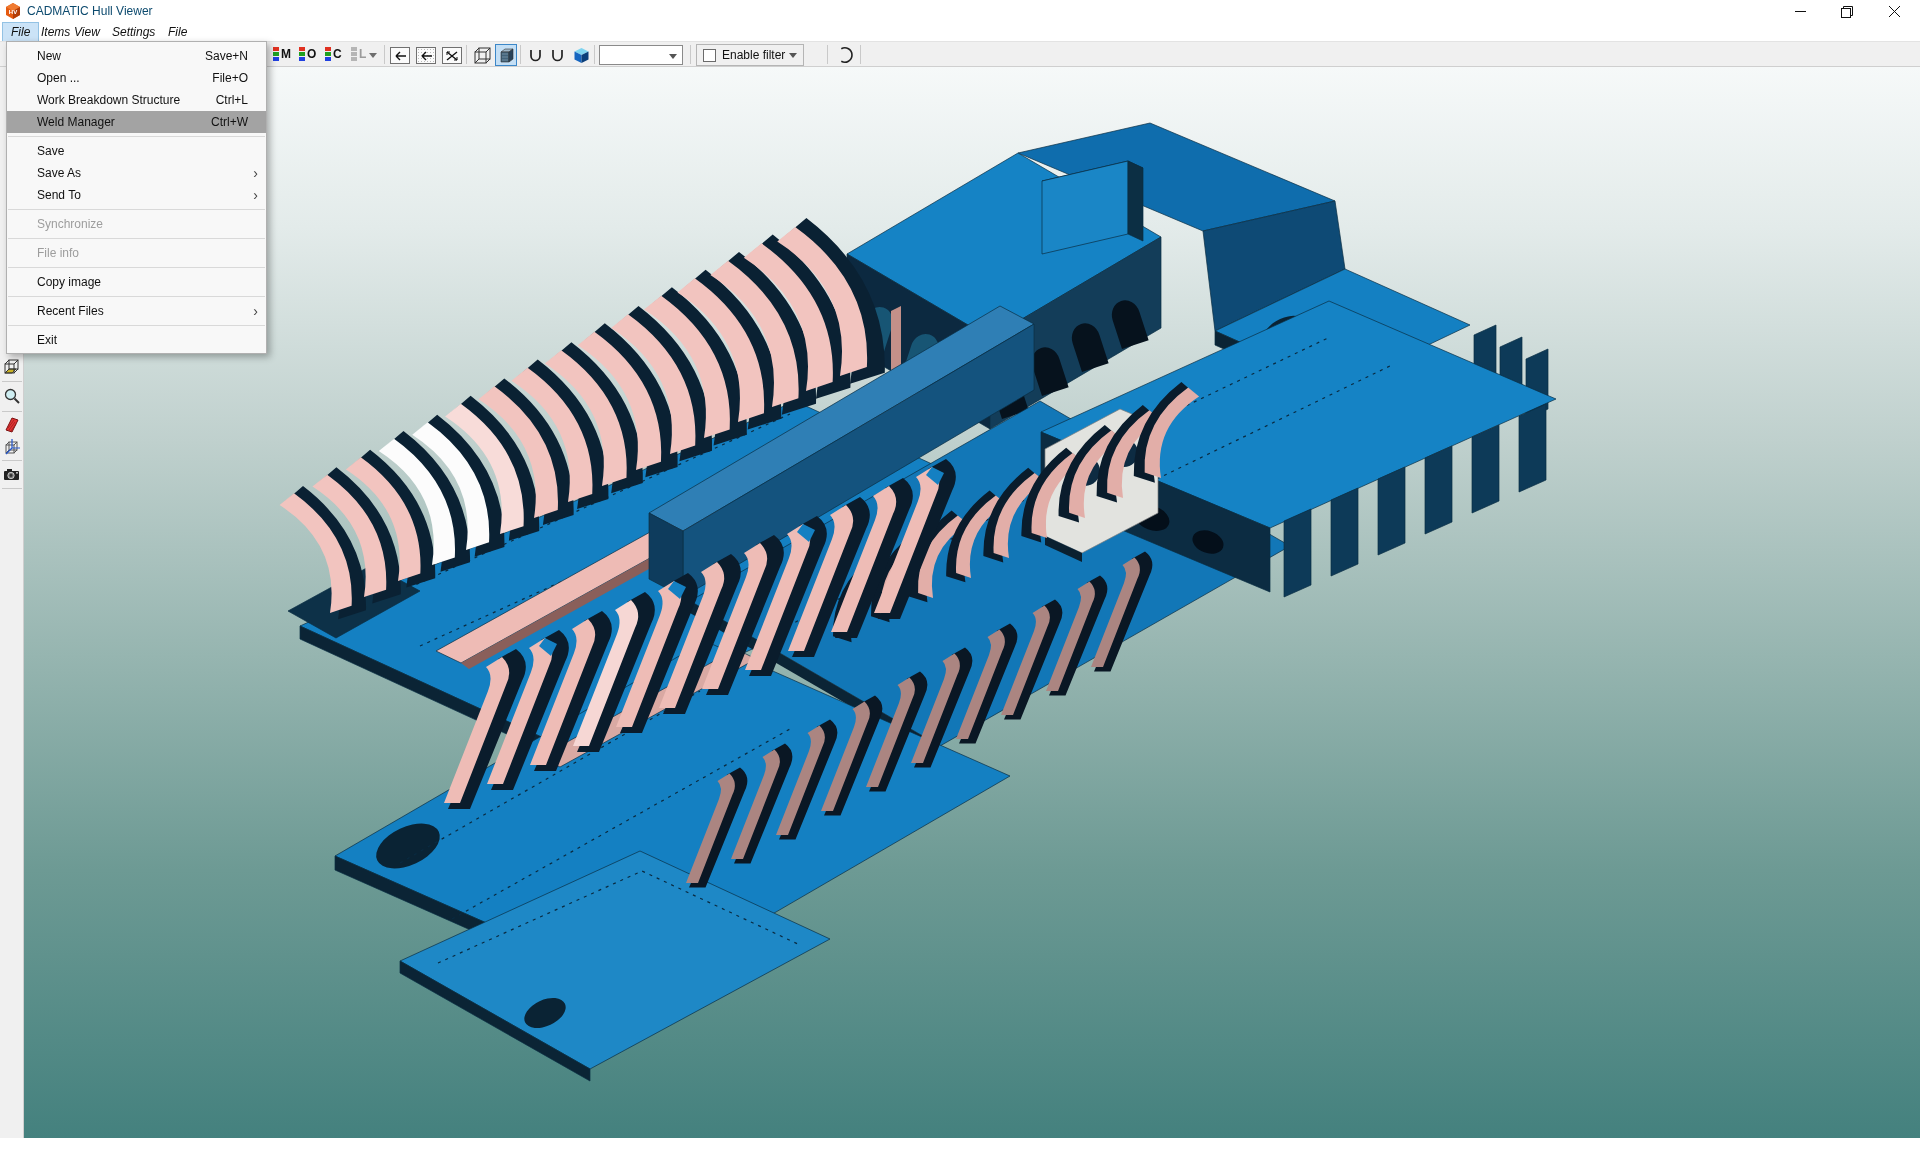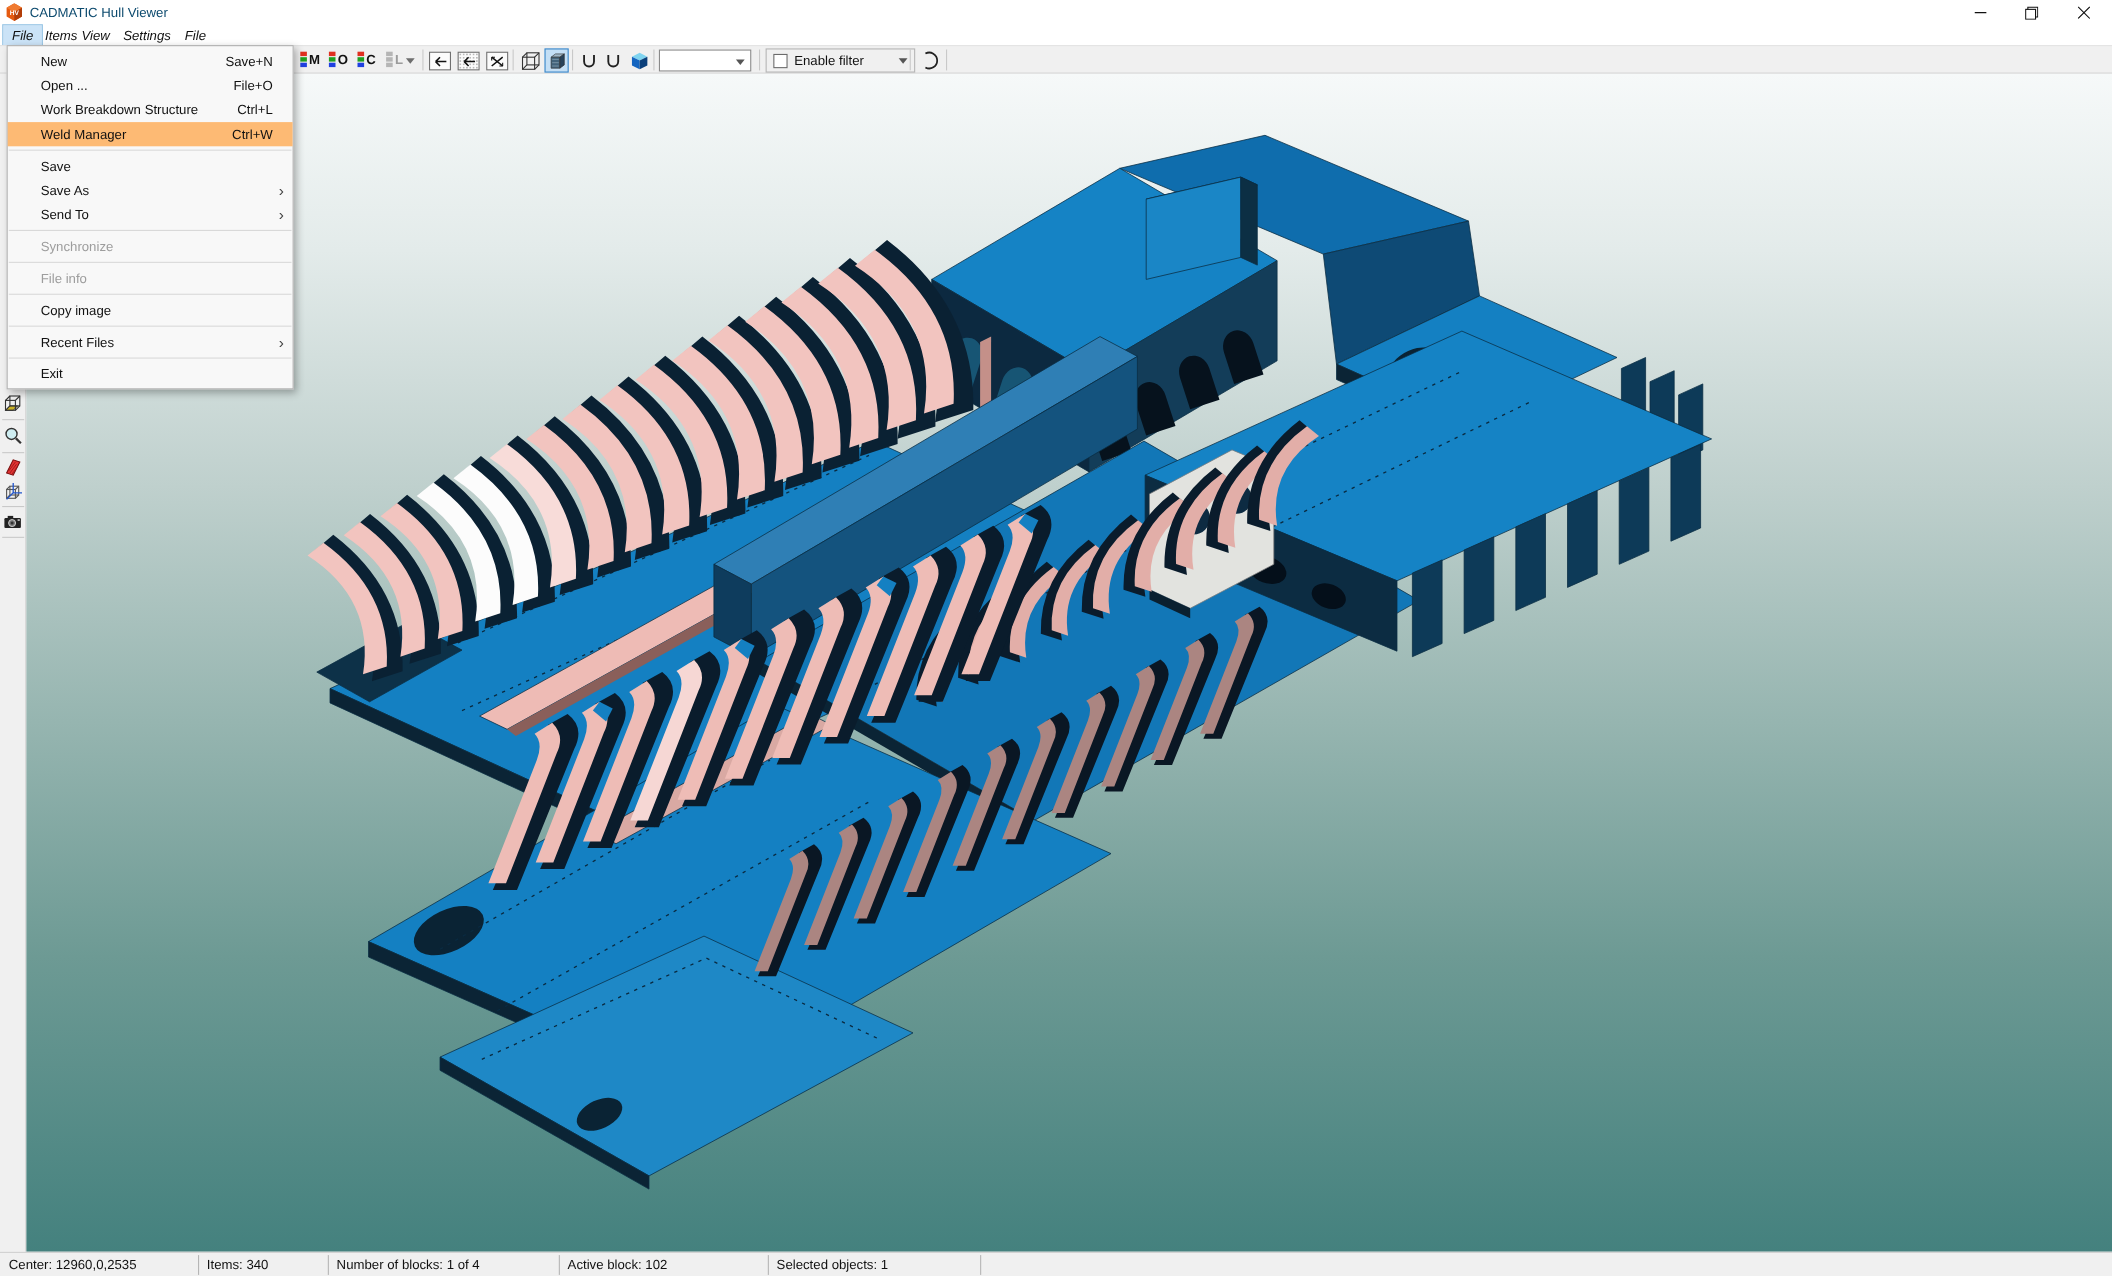--- a/index.html
+++ b/index.html
@@ -31,21 +31,21 @@
   .abtn { position:absolute; top:5px; width:20px; height:17px; border:1px solid #707070; background:#fbfbfb;
     display:flex; align-items:center; justify-content:center; font-size:12px; color:#111; }
   .abtn.dotted { background-image:radial-gradient(#b9b9b9 1px, transparent 1px); background-size:3px 3px; }
   .tbtn { position:absolute; top:2px; width:22px; height:22px; display:flex; align-items:center; justify-content:center;
     border:1px solid transparent; }
   .tbtn.pressed { background:#c4dff5; border:1px solid #3c87c8; }
   #tb-combo { position:absolute; left:599px; top:3px; width:84px; height:20px; background:#ffffff;
     border:1px solid #8a8a8a; }
   #tb-combo .chev { position:absolute; right:5px; top:8px; }
   .chev { width:0; height:0; border-left:4px solid transparent; border-right:4px solid transparent; border-top:5px solid #555; }
-  #filter-group { position:absolute; left:696px; top:2px; width:136px; height:22px; border:1px solid #b5b5b5; }
+  #filter-group { position:absolute; left:696px; top:2px; width:108px; height:22px; border:1px solid #b5b5b5; }
   #filter-check { position:absolute; left:6px; top:4px; width:13px; height:13px; background:#fff; border:1px solid #6b6b6b; }
   #filter-label { position:absolute; left:25px; top:3px; font-size:12px; color:#111; }
   #filter-group .chev { position:absolute; right:6px; top:8px; }
 
   
   #lefttoolbar { position:absolute; left:0; top:67px; width:24px; height:1071px; background:#f0f0f0;
     border-right:1px solid #cfcfcf; }
   .ltbtn { position:absolute; left:2px; width:20px; height:20px; display:flex; align-items:center; justify-content:center; }
   .ltsep { position:absolute; left:2px; width:20px; height:1px; background:#c9c9c9; }
 
@@ -59,21 +59,21 @@
     border-top:1px solid #cfcfcf; font-size:12px; color:#111; }
   .st-item { position:absolute; top:4px; }
   .st-div { position:absolute; top:2px; width:1px; height:18px; background:#b5b5b5; }
 
   
   #filemenu { position:absolute; left:6px; top:41px; width:261px; height:313px; background:#f8f8f8;
     border:1px solid #b0b0b0; box-shadow:3px 3px 7px rgba(0,0,0,.3); padding-top:3px; font-size:12px; z-index:50; }
   .mi { position:relative; height:22px; line-height:22px; padding-left:30px; color:#111; }
   .mi .sc { position:absolute; right:18px; }
   .mi .arr { position:absolute; right:8px; font-size:14px; color:#444; }
-  .mi.hl { background:#fdba74; }
+  .mi.hl { background:#a3a3a3; }
   .mi.dis { color:#9d9d9d; }
   .msep { height:1px; background:#d9d9d9; margin:3px 1px; }
 </style>
 </head>
 <body>
 
 <div id="app">
 
   <div id="titlebar">
     <span id="app-icon">
@@ -534,32 +534,20 @@
             <use href="#fTp" fill="#f2c4bf"></use>
           </g>
         <g transform="translate(840,375) scale(1.12)">
             <use href="#fTd" fill="#0a2133"></use>
             <use href="#fTp" fill="#f2c4bf"></use>
           </g>
       </g>
     </svg>
   </div>
 
-  <div id="statusbar">
-    <span class="st-item" style="left:8px">Center: 12960,0,2535</span>
-    <span class="st-div" style="left:180px"></span>
-    <span class="st-item" style="left:188px">Items: 340</span>
-    <span class="st-div" style="left:298px"></span>
-    <span class="st-item" style="left:306px">Number of blocks: 1 of 4</span>
-    <span class="st-div" style="left:508px"></span>
-    <span class="st-item" style="left:516px">Active block: 102</span>
-    <span class="st-div" style="left:698px"></span>
-    <span class="st-item" style="left:706px">Selected objects: 1</span>
-    <span class="st-div" style="left:891px"></span>
-  </div>
 
   <div id="filemenu">
     <div class="mi">
       <span class="lab">New</span>
       <span class="sc">Save+N</span>
     </div>
     <div class="mi">
       <span class="lab">Open ...</span>
       <span class="sc">File+O</span>
     </div>

